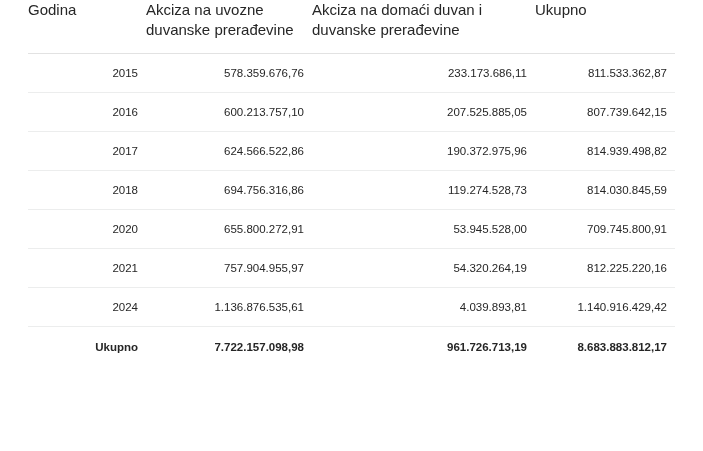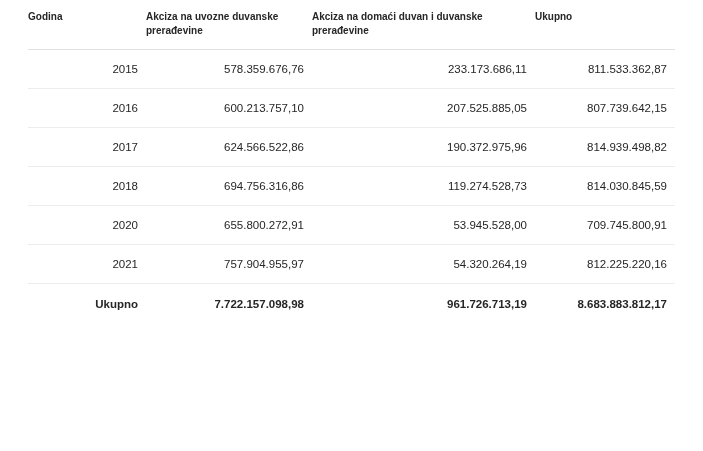--- a/index.html
+++ b/index.html
@@ -26,28 +26,28 @@
     width: 647px;
     table-layout: fixed;
     font-size: 11.5px;
   }
   table.excise-table col.c-year   { width: 118px; }
   table.excise-table col.c-import { width: 166px; }
   table.excise-table col.c-dom    { width: 223px; }
   table.excise-table col.c-total  { width: 140px; }
 
   thead th {
-    font-weight: bold;
+    font-weight: normal;
     text-align: left;
     vertical-align: top;
-    padding: 10px 8px 12px 0;
+    padding: 0 8px 12px 0;
     border-bottom: 1px solid #e2e2e2;
     line-height: 1.35;
     color: #262626;
-    font-size: 10px;
+    font-size: 15px;
   }
   tbody td {
     text-align: right;
     vertical-align: middle;
     padding: 0 8px 0 0;
     height: 38px;
     border-bottom: 1px solid #eceded;
     color: #262626;
     white-space: nowrap;
     font-size: 11.5px;
@@ -111,20 +111,26 @@
         <td>655.800.272,91</td>
         <td>53.945.528,00</td>
         <td>709.745.800,91</td>
       </tr>
       <tr>
         <td>2021</td>
         <td>757.904.955,97</td>
         <td>54.320.264,19</td>
         <td>812.225.220,16</td>
       </tr>
+      <tr>
+        <td>2024</td>
+        <td>1.136.876.535,61</td>
+        <td>4.039.893,81</td>
+        <td>1.140.916.429,42</td>
+      </tr>
       <tr class="total-row">
         <td>Ukupno</td>
         <td>7.722.157.098,98</td>
         <td>961.726.713,19</td>
         <td>8.683.883.812,17</td>
       </tr>
     </tbody>
   </table>
 </div>
 

